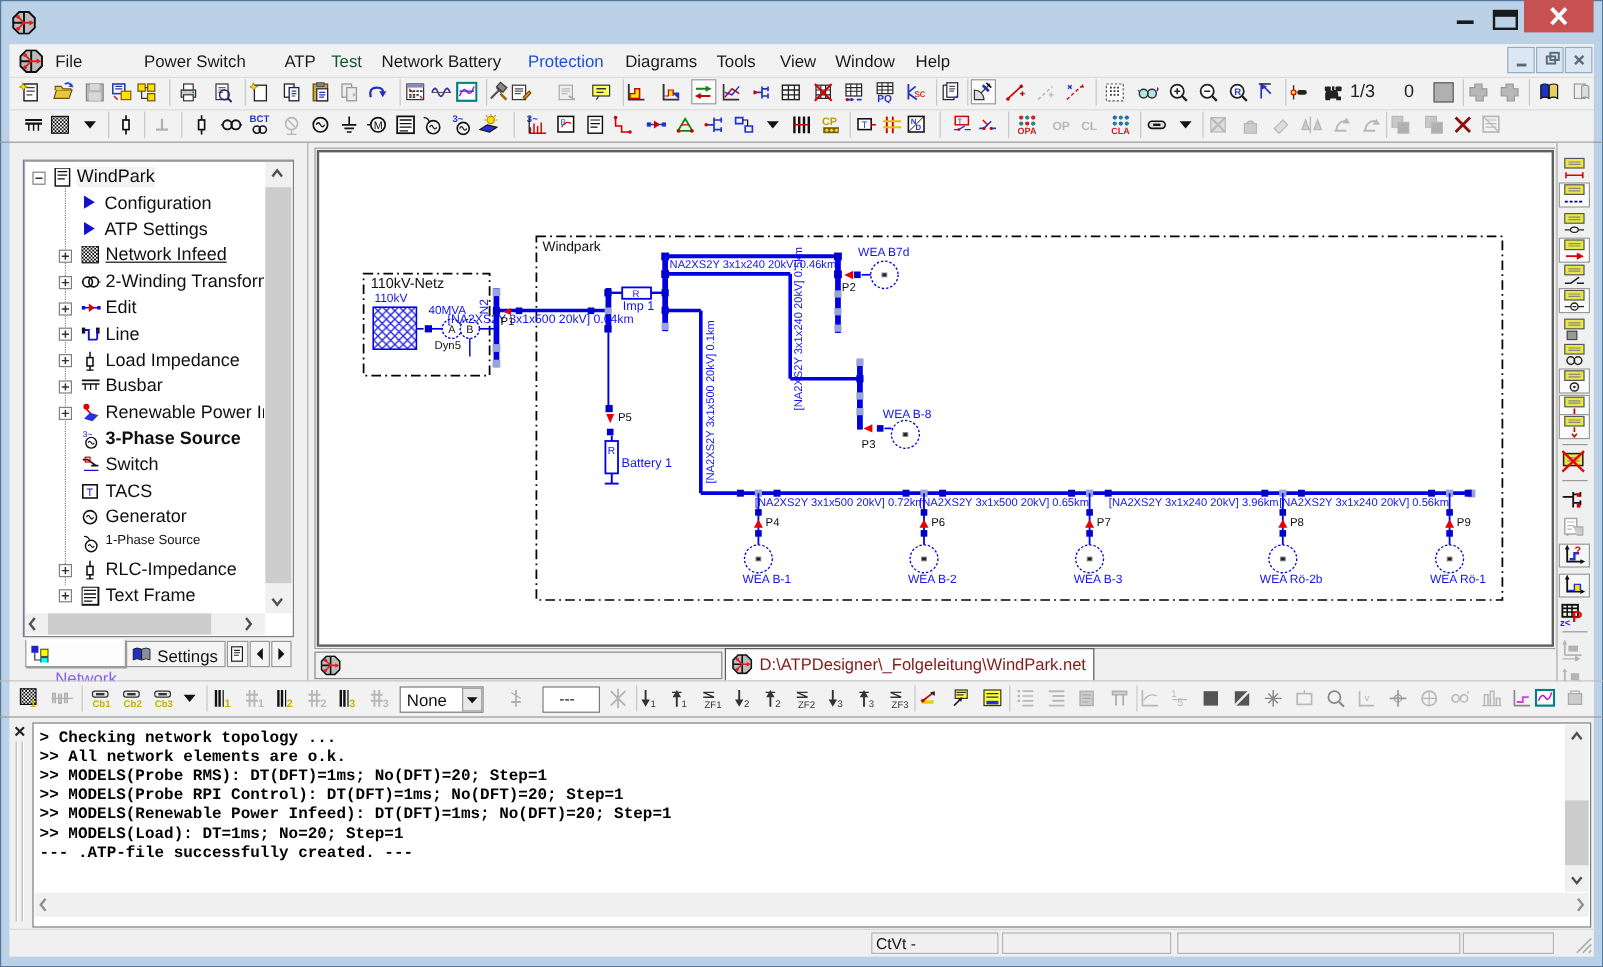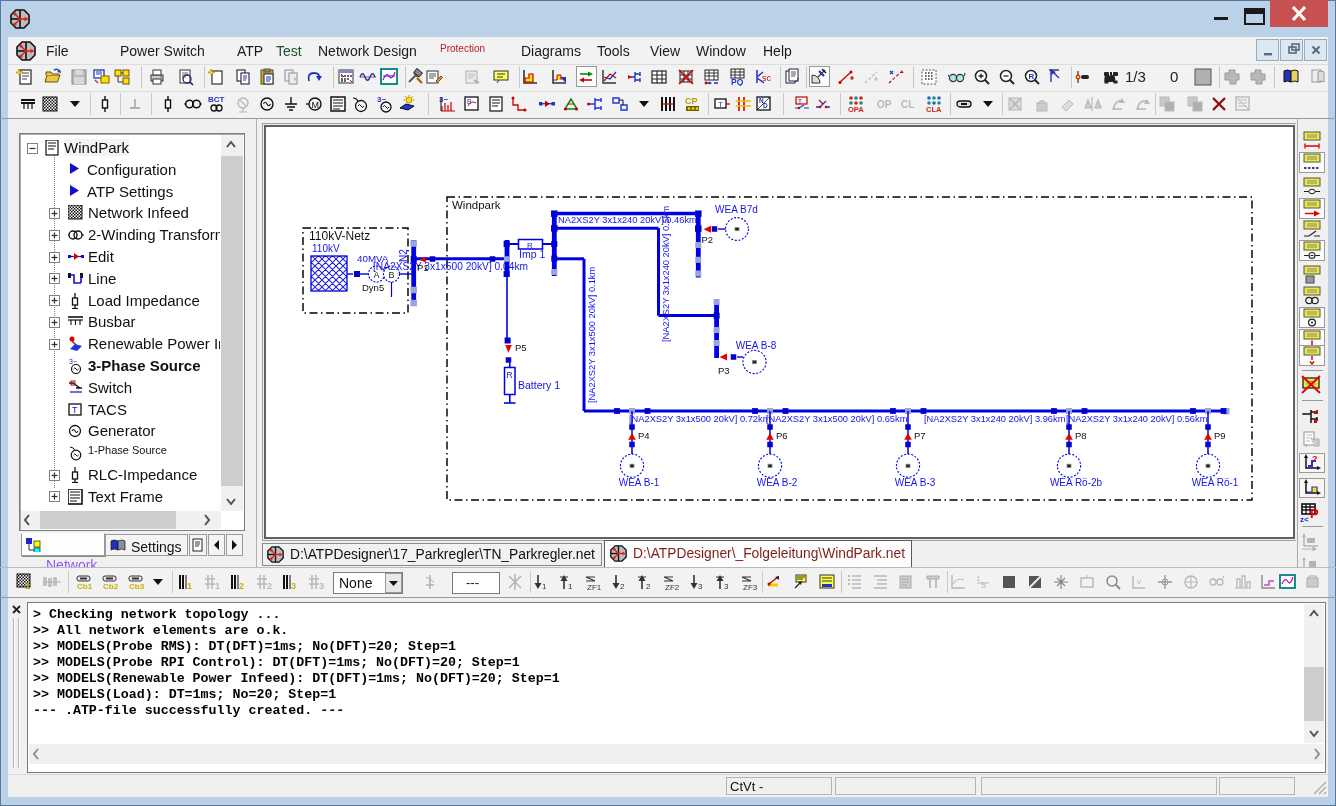--- a/index.html
+++ b/index.html
@@ -43,22 +43,22 @@
 <line x1="10" y1="10" x2="5.5" y2="5.5" stroke="#e02020" stroke-width="1.5"></line>
 <circle cx="5" cy="5" r="1.6" fill="#e02020"></circle>
 <line x1="10" y1="10" x2="5.5" y2="14.5" stroke="#e02020" stroke-width="1.5"></line>
 <circle cx="5" cy="15" r="1.6" fill="#e02020"></circle>
 </svg>
 <div style="position:absolute;left:46px;top:43px;white-space:pre;font-size:14px;color:#1a1a1a;">File</div>
 <div style="position:absolute;left:83px;top:43px;white-space:pre;font-size:16px;color:#be185d;margin-top:20px;">Edit</div>
 <div style="position:absolute;left:120px;top:43px;white-space:pre;font-size:14px;color:#1a1a1a;">Power Switch</div>
 <div style="position:absolute;left:237px;top:43px;white-space:pre;font-size:14px;color:#1a1a1a;">ATP</div>
 <div style="position:absolute;left:276px;top:43px;white-space:pre;font-size:14px;color:#14532d;">Test</div>
-<div style="position:absolute;left:318px;top:43px;white-space:pre;font-size:14px;color:#1a1a1a;">Network Design</div>
-<div style="position:absolute;left:440px;top:43px;white-space:pre;font-size:10px;color:#b91c1c;">Protection</div>
+<div style="position:absolute;left:318px;top:43px;white-space:pre;font-size:14px;color:#1a1a1a;">Network Battery</div>
+<div style="position:absolute;left:440px;top:43px;white-space:pre;font-size:14px;color:#1d4ed8;">Protection</div>
 <div style="position:absolute;left:521px;top:43px;white-space:pre;font-size:14px;color:#1a1a1a;">Diagrams</div>
 <div style="position:absolute;left:597px;top:43px;white-space:pre;font-size:14px;color:#1a1a1a;">Tools</div>
 <div style="position:absolute;left:650px;top:43px;white-space:pre;font-size:14px;color:#1a1a1a;">View</div>
 <div style="position:absolute;left:696px;top:43px;white-space:pre;font-size:14px;color:#1a1a1a;">Window</div>
 <div style="position:absolute;left:763px;top:43px;white-space:pre;font-size:14px;color:#1a1a1a;">Help</div>
 <div style="position:absolute;left:1256px;top:39px;width:23px;height:22px;background:#dbe7f2;border:1px solid #96aec2;"></div>
 <div style="position:absolute;left:1280px;top:39px;width:23px;height:22px;background:#dbe7f2;border:1px solid #96aec2;"></div>
 <div style="position:absolute;left:1304px;top:39px;width:23px;height:22px;background:#dbe7f2;border:1px solid #96aec2;"></div>
 <svg style="position:absolute;left:1256px;top:39px" width="72" height="22">
 <rect x="8" y="14" width="8" height="2.4" fill="#5a6a78"></rect>
@@ -483,21 +483,21 @@
       </svg>
       <div style="position:absolute;left:66px;top:47.599999999999994px;white-space:pre;font-size:15px;color:#101010;">ATP Settings</div>
       <div style="position:absolute;left:28px;top:72.9px;width:11px;height:11px;border:1px solid #808080;background:#fff;"></div>
       <svg style="position:absolute;left:28px;top:72.9px" width="11" height="11">
         <line x1="2.5" y1="5.5" x2="8.5" y2="5.5" stroke="#303030" stroke-width="1.2"></line>
         <line x1="5.5" y1="2.5" x2="5.5" y2="8.5" stroke="#303030" stroke-width="1.2"></line>
       </svg>
       <svg style="position:absolute;left:47px;top:70.4px" width="16" height="16">
         <rect x="0" y="0" width="14" height="14" fill="url(#chk)" stroke="#111"></rect>
       </svg>
-      <div style="position:absolute;left:67px;top:69.4px;white-space:pre;font-size:15px;color:#101010;">Network Infeed</div>
+      <div style="position:absolute;left:67px;top:69.4px;white-space:pre;font-size:15px;color:#101010;text-decoration:underline;">Network Infeed</div>
       <div style="position:absolute;left:28px;top:94.69999999999999px;width:11px;height:11px;border:1px solid #808080;background:#fff;"></div>
       <svg style="position:absolute;left:28px;top:94.69999999999999px" width="11" height="11">
         <line x1="2.5" y1="5.5" x2="8.5" y2="5.5" stroke="#303030" stroke-width="1.2"></line>
         <line x1="5.5" y1="2.5" x2="5.5" y2="8.5" stroke="#303030" stroke-width="1.2"></line>
       </svg>
       <svg style="position:absolute;left:47px;top:92.19999999999999px" width="16" height="16">
         <circle cx="5" cy="8" r="4" fill="none" stroke="#111" stroke-width="1.4"></circle>
         <circle cx="10" cy="8" r="4" fill="none" stroke="#111" stroke-width="1.4"></circle>
         <path d="M0 8h1M14 8h2" stroke="#111"></path>
       </svg>
@@ -891,21 +891,20 @@
 <polygon points="6,1 14,1 19,6 19,14 14,19 6,19 1,14 1,6" fill="#bcbcbc" stroke="#111" stroke-width="1.6"></polygon>
 <line x1="10" y1="1" x2="10" y2="19" stroke="#111" stroke-width="1.6"></line>
 <line x1="1" y1="10" x2="10" y2="10" stroke="#111" stroke-width="1.6"></line>
 <line x1="10" y1="10" x2="17" y2="10" stroke="#e02020" stroke-width="1.6"></line>
 <polygon points="18.5,10 14.5,7.8 14.5,12.2" fill="#e02020"></polygon>
 <line x1="10" y1="10" x2="5.5" y2="5.5" stroke="#e02020" stroke-width="1.5"></line>
 <circle cx="5" cy="5" r="1.6" fill="#e02020"></circle>
 <line x1="10" y1="10" x2="5.5" y2="14.5" stroke="#e02020" stroke-width="1.5"></line>
 <circle cx="5" cy="15" r="1.6" fill="#e02020"></circle>
 </svg>
-<div style="position:absolute;left:290px;top:547px;white-space:pre;font-size:13.8px;color:#111;">D:\ATPDesigner\17_Parkregler\TN_Parkregler.net</div>
 <div style="position:absolute;left:604px;top:540px;width:308px;height:27px;background:#fdfdfd;border:1px solid #5a5a5a;border-bottom:none;"></div>
 <svg style="position:absolute;left:610px;top:545px" width="17" height="17" viewBox="0 0 20 20">
 <polygon points="6,1 14,1 19,6 19,14 14,19 6,19 1,14 1,6" fill="#bcbcbc" stroke="#111" stroke-width="1.6"></polygon>
 <line x1="10" y1="1" x2="10" y2="19" stroke="#111" stroke-width="1.6"></line>
 <line x1="1" y1="10" x2="10" y2="10" stroke="#111" stroke-width="1.6"></line>
 <line x1="10" y1="10" x2="17" y2="10" stroke="#e02020" stroke-width="1.6"></line>
 <polygon points="18.5,10 14.5,7.8 14.5,12.2" fill="#e02020"></polygon>
 <line x1="10" y1="10" x2="5.5" y2="5.5" stroke="#e02020" stroke-width="1.5"></line>
 <circle cx="5" cy="5" r="1.6" fill="#e02020"></circle>
 <line x1="10" y1="10" x2="5.5" y2="14.5" stroke="#e02020" stroke-width="1.5"></line>

